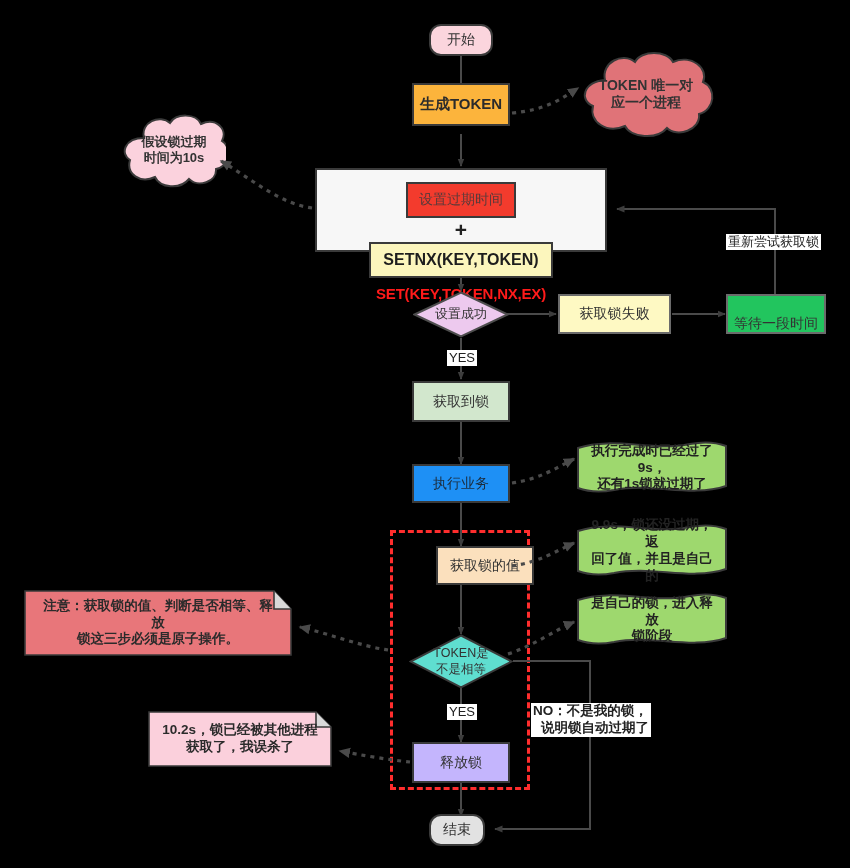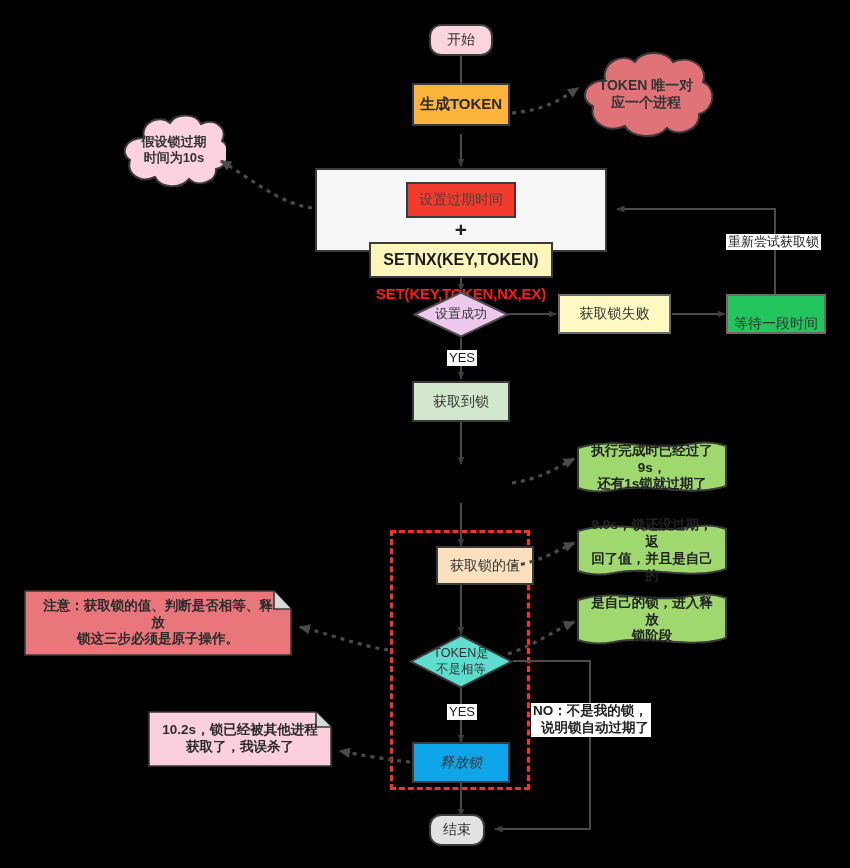--- a/index.html
+++ b/index.html
@@ -236,36 +236,39 @@
   </div>
 
   <div class="node rect" style="left:726px;top:294px;width:100px;height:40px;background:#22c55e;border-color:#6b6b6b;align-items:flex-end;">
     <span>等待一段时间</span>
   </div>
 
   <div class="node rect" style="left:412px;top:381px;width:98px;height:41px;background:#d2e7cd;">
     <span>获取到锁</span>
   </div>
 
+  <div class="node rect" style="left:412px;top:464px;width:98px;height:39px;background:#1e90f5;color:#1c2c3c;">
+    <span>执行业务</span>
+  </div>
 
   <div class="node rect" style="left:412px;top:546px;width:98px;height:39px;background:#fbe0bd;margin-left:24px;">
     <span>获取锁的值</span>
   </div>
 
   <div class="node diamond" style="left:409px;top:634px;width:104px;height:55px;">
     <svg class="dshape" viewBox="0 0 104 55" preserveAspectRatio="none">
       <polygon points="52,1.5 102.5,27.5 52,53.5 1.5,27.5" fill="#5fded0" stroke="#3a3a3a" stroke-width="2"></polygon>
     </svg>
     <span class="dtext" style="font-size:12.5px;">
       <span>TOKEN是</span><br>
       <span>不是相等</span>
     </span>
   </div>
 
-  <div class="node rect" style="left:412px;top:742px;width:98px;height:41px;background:#0ea5e9;font-style:italic;">
+  <div class="node rect" style="left:412px;top:742px;width:98px;height:41px;background:#c4b5fd;">
     <span>释放锁</span>
   </div>
 
   <div class="node terminator" style="left:429px;top:814px;width:56px;height:32px;background:#e2e2e2;">
     <span>结束</span>
   </div>
 
   <div class="node cloud" style="left:575px;top:50px;width:142px;height:88px;">
     <svg class="cshape" viewBox="0 0 142 88" preserveAspectRatio="none">
       <path d="M30,30 C26,12 48,2 60,12 C66,0 92,0 98,12 C116,4 134,18 128,32

